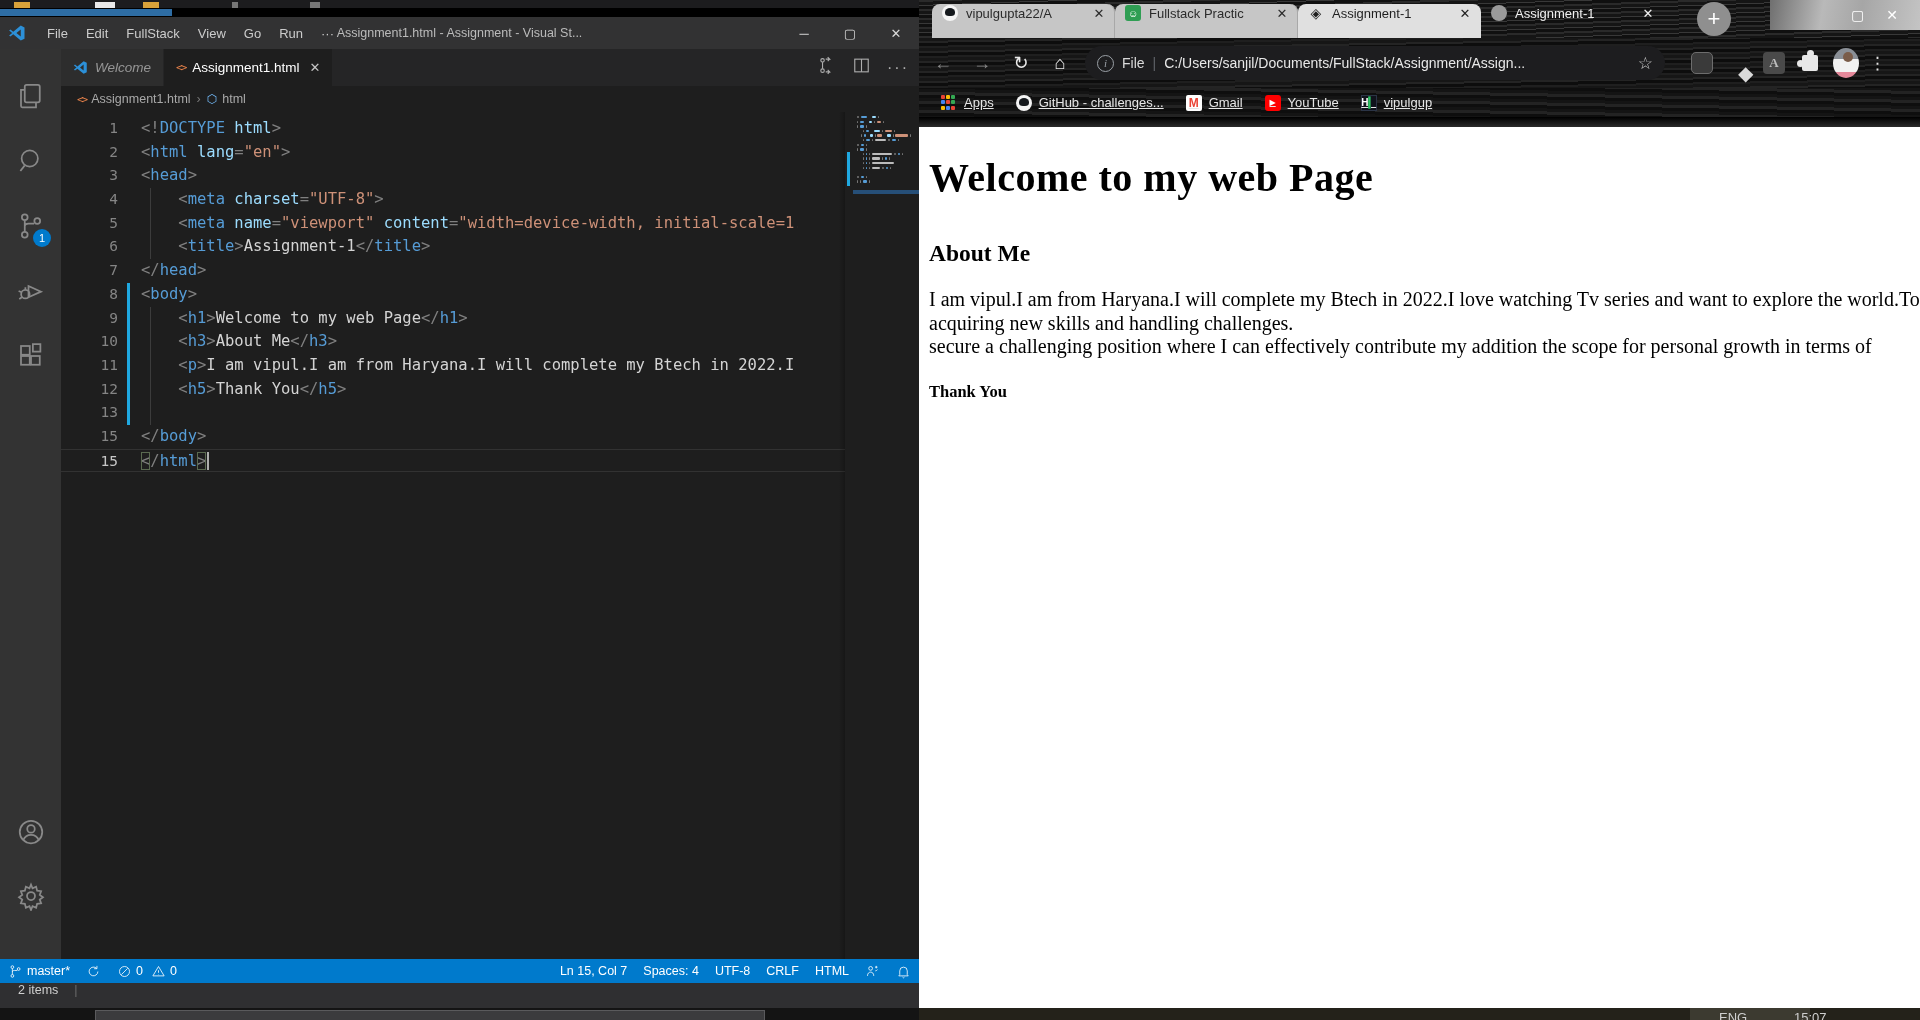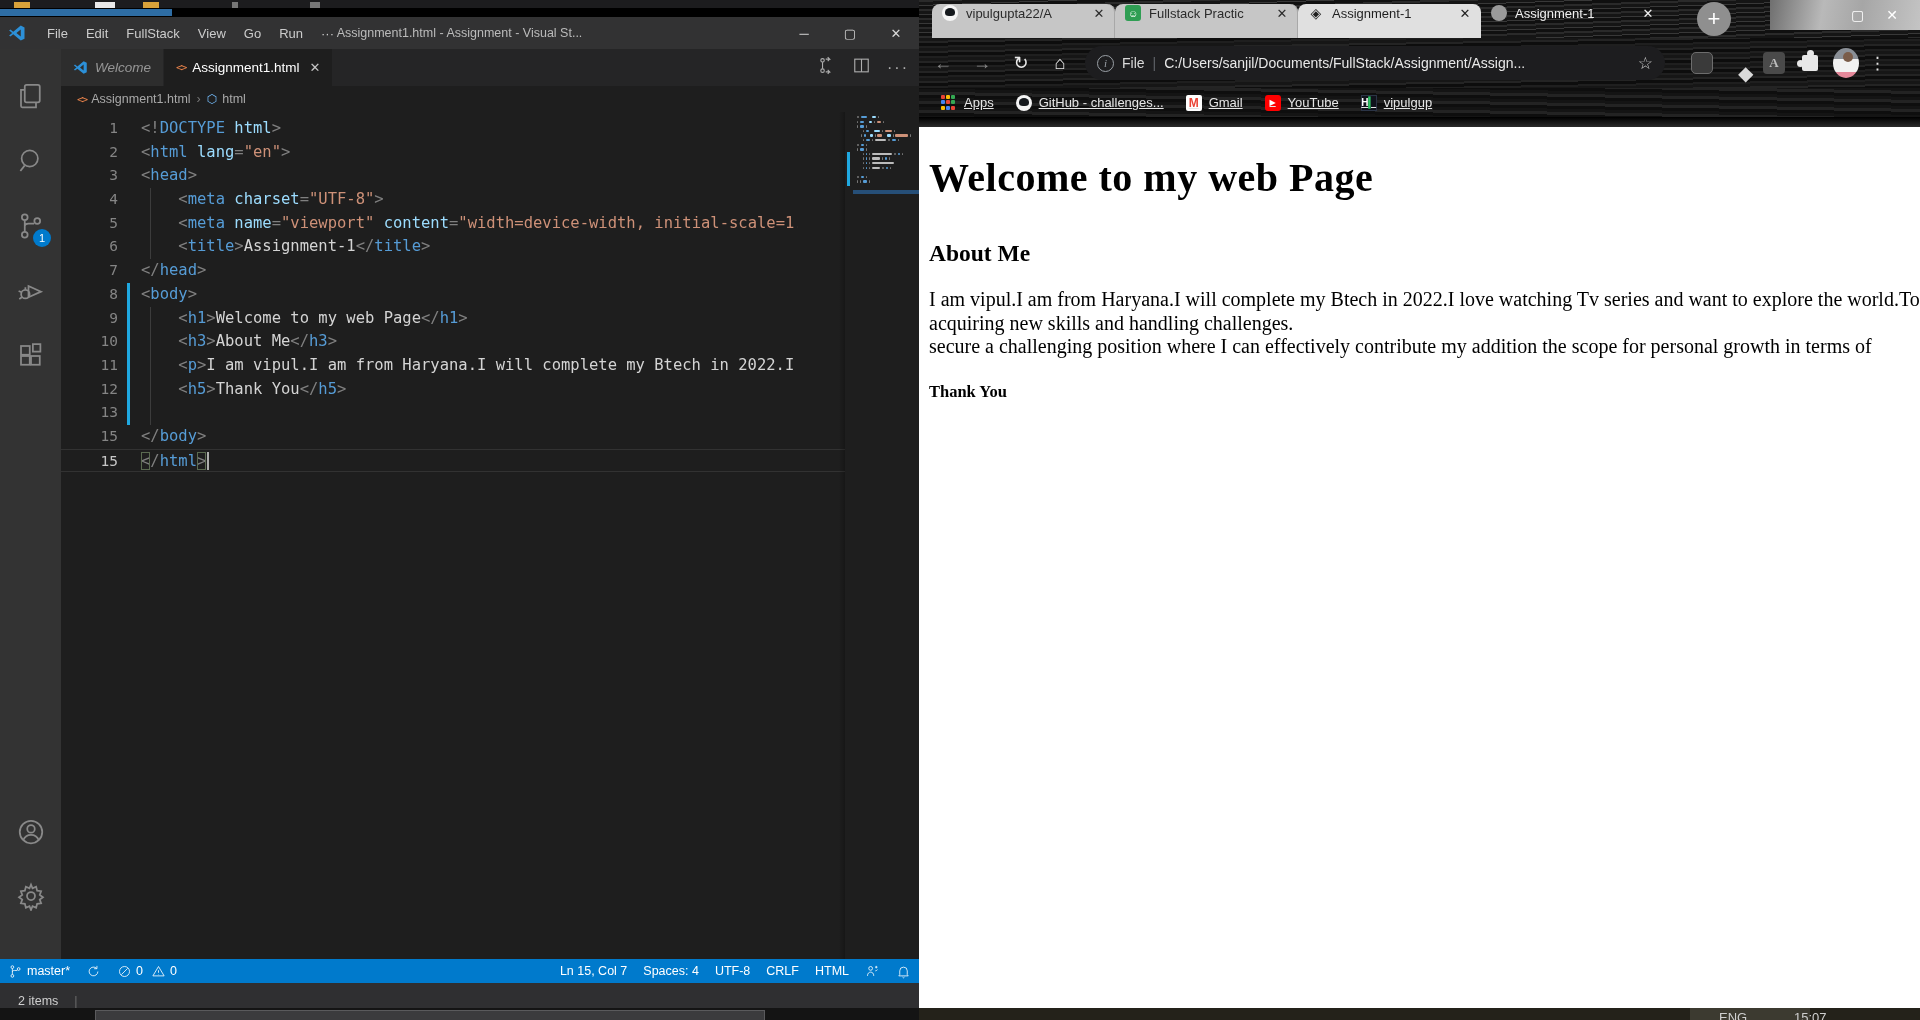--- a/index.html
+++ b/index.html
@@ -70,21 +70,21 @@
   .mm-shadow { position:absolute; left:-6px; top:0; bottom:0; width:6px; background:linear-gradient(to right, rgba(0,0,0,0), rgba(0,0,0,0.25)); }
 
   
   .vs-statusbar { position:absolute; left:0; bottom:25px; width:100%; height:24px; background:#007acc; color:#ffffff; font-size:12.5px; display:flex; align-items:center; }
   .sb-item { display:flex; align-items:center; padding:0 8px; height:100%; }
   .sb-item svg { width:15px; height:15px; stroke:#fff; fill:none; stroke-width:1.3; }
   .sb-right { margin-left:auto; display:flex; height:100%; align-items:center; }
   .sb-gap { padding-left:4px; }
 
   
-  .explorer-strip { position:absolute; left:0; bottom:0; width:100%; height:25px; background:#2f2f31; color:#cfcfcf; font-size:12.5px; display:flex; align-items:flex-end; }
+  .explorer-strip { position:absolute; left:0; bottom:0; width:100%; height:25px; background:#2f2f31; color:#cfcfcf; font-size:12.5px; display:flex; align-items:flex-start; }
   .explorer-strip .divider { margin-left:16px; color:#6a6a6a; }
   #bottom-strip { left:0; top:1008px; width:919px; height:12px; background:#141414; }
   #bottom-strip .panel { position:absolute; left:95px; top:2px; width:670px; height:10px; background:#3b3b3d; border:1px solid #5a5a5c; border-bottom:none; }
 
   
   #chrome { left:919px; top:0; width:1001px; height:1008px; }
   .cr-frame { position:absolute; left:0; top:0; width:100%; height:38px;
       background:repeating-linear-gradient(178deg,#2a2a2a 0 2px,#151515 2px 5px,#383838 5px 6px,#101010 6px 9px); }
   .cr-tabs { position:absolute; left:13px; top:4px; height:34px; display:flex; }
   .cr-tab { width:183px; height:34px; display:flex; align-items:center; padding:0 8px 16px 10px; border-radius:8px 8px 0 0; font-size:13px; }

